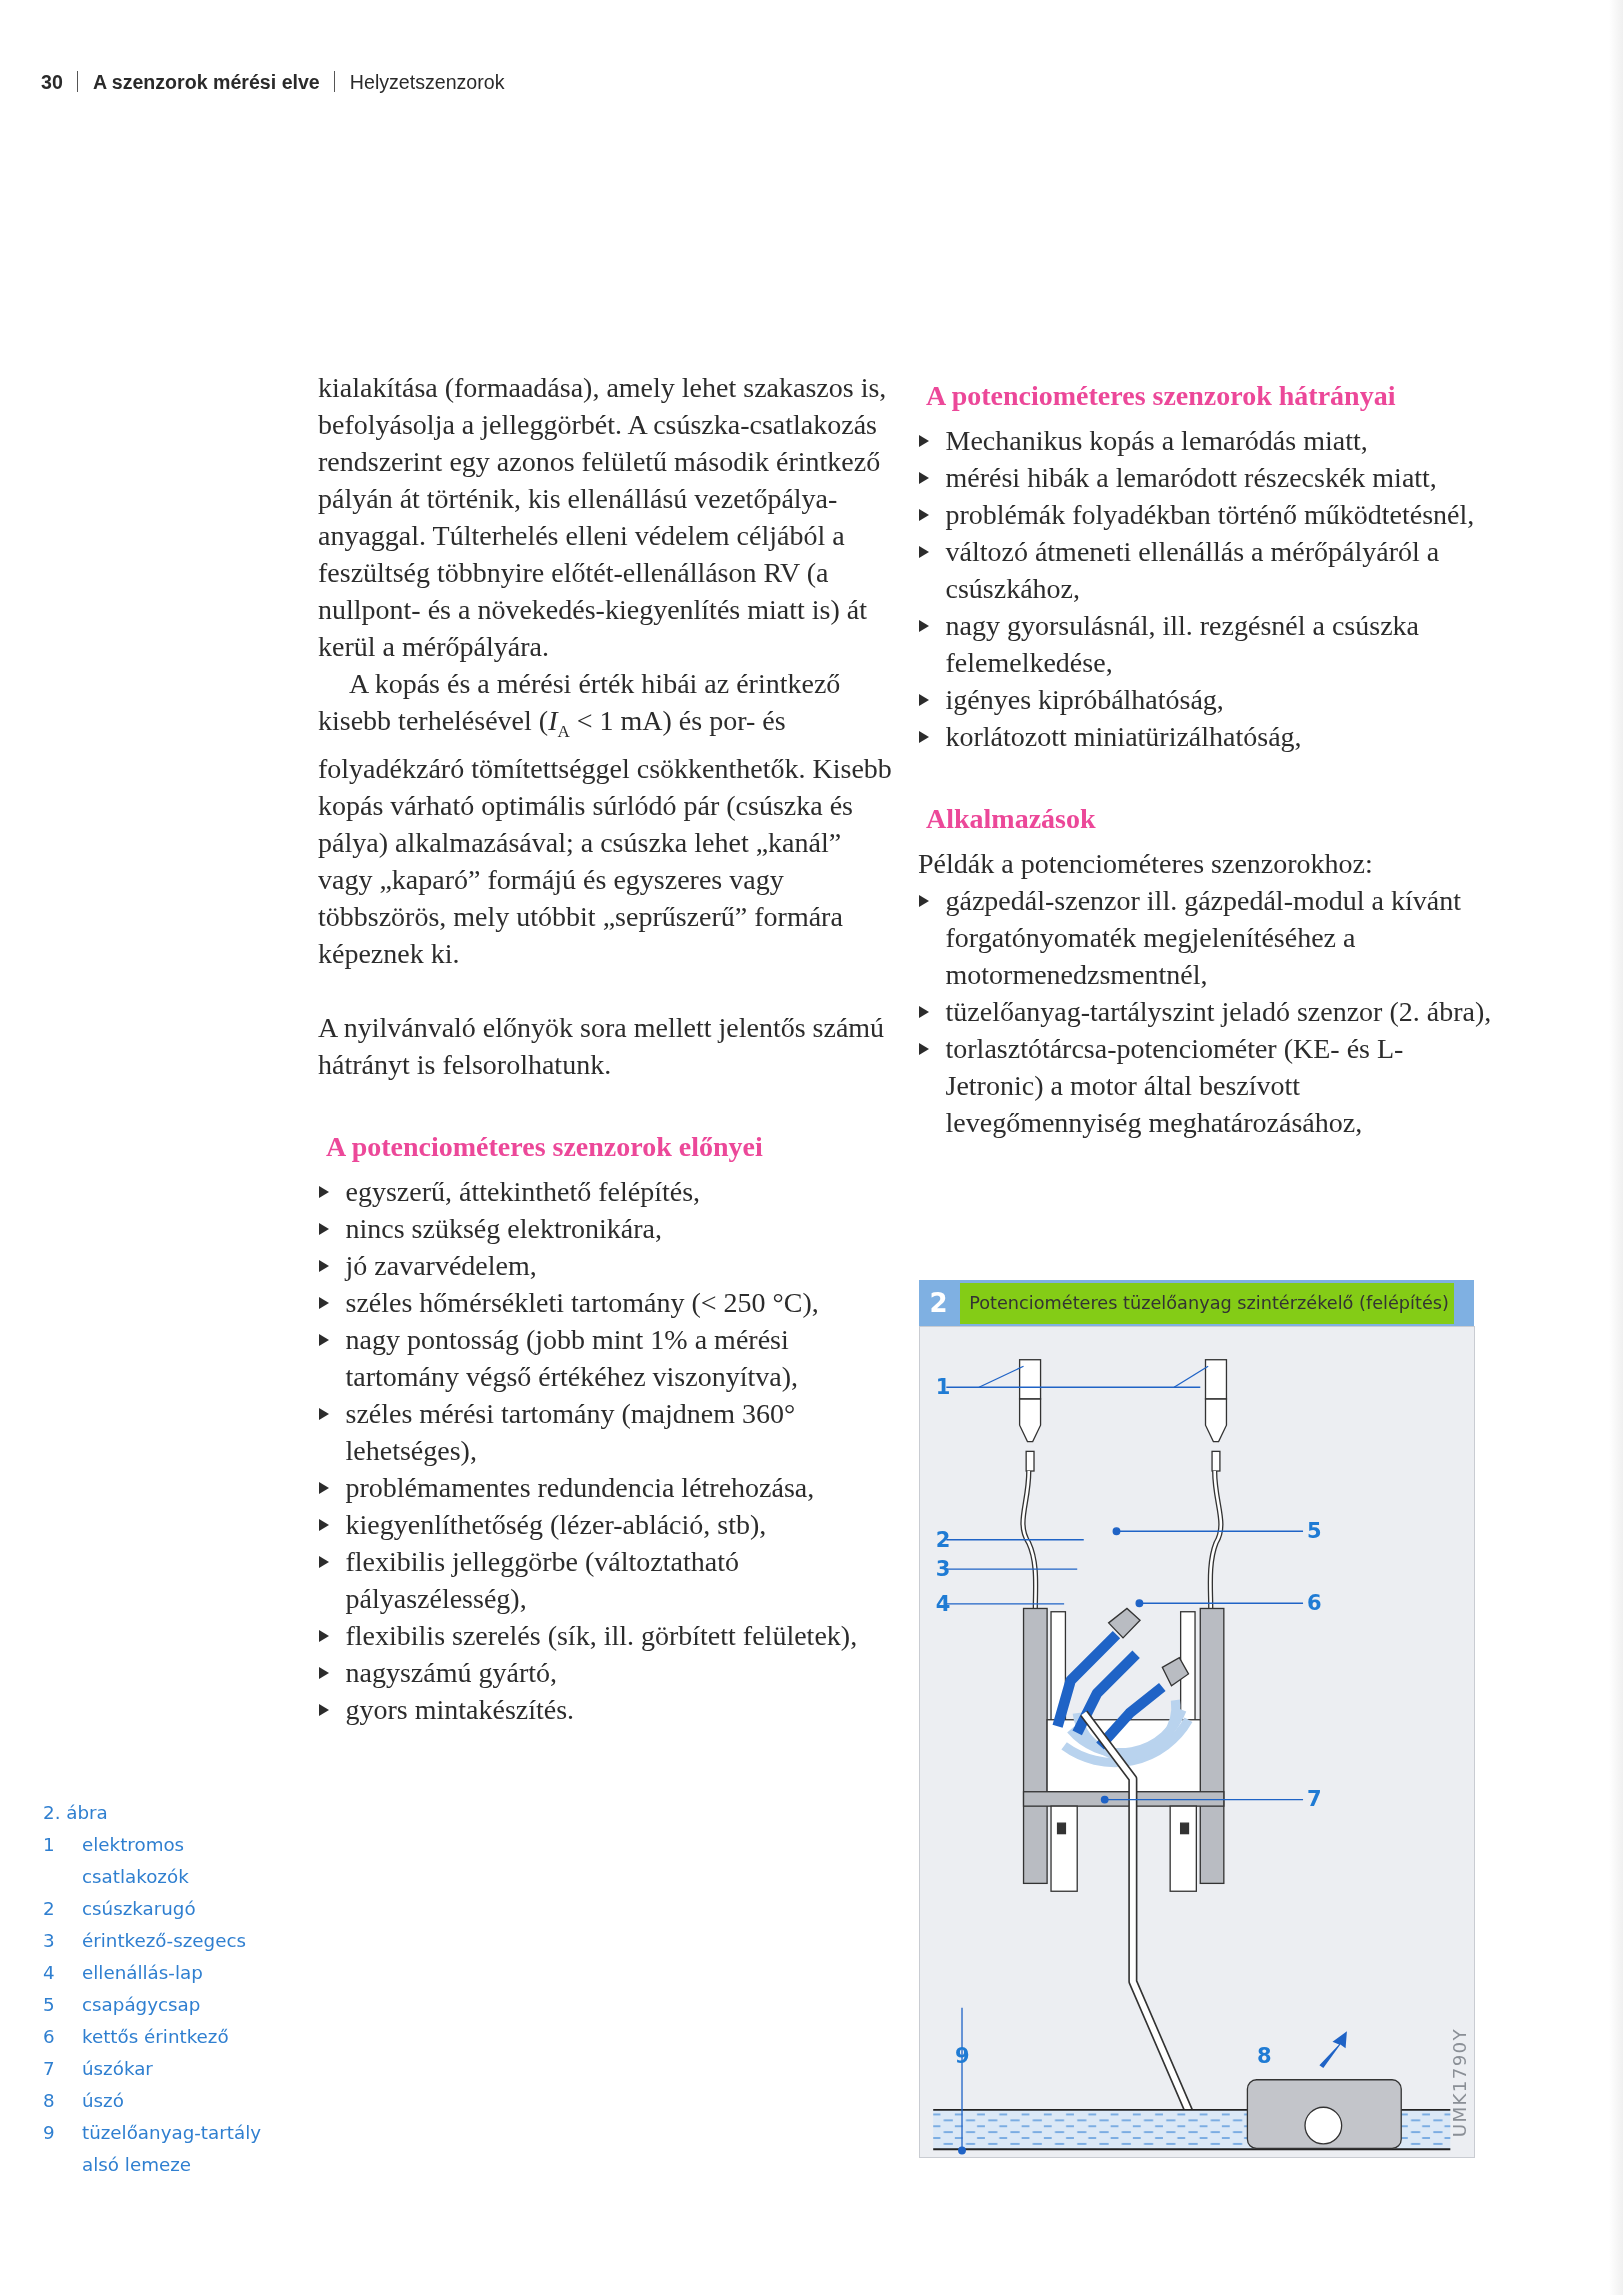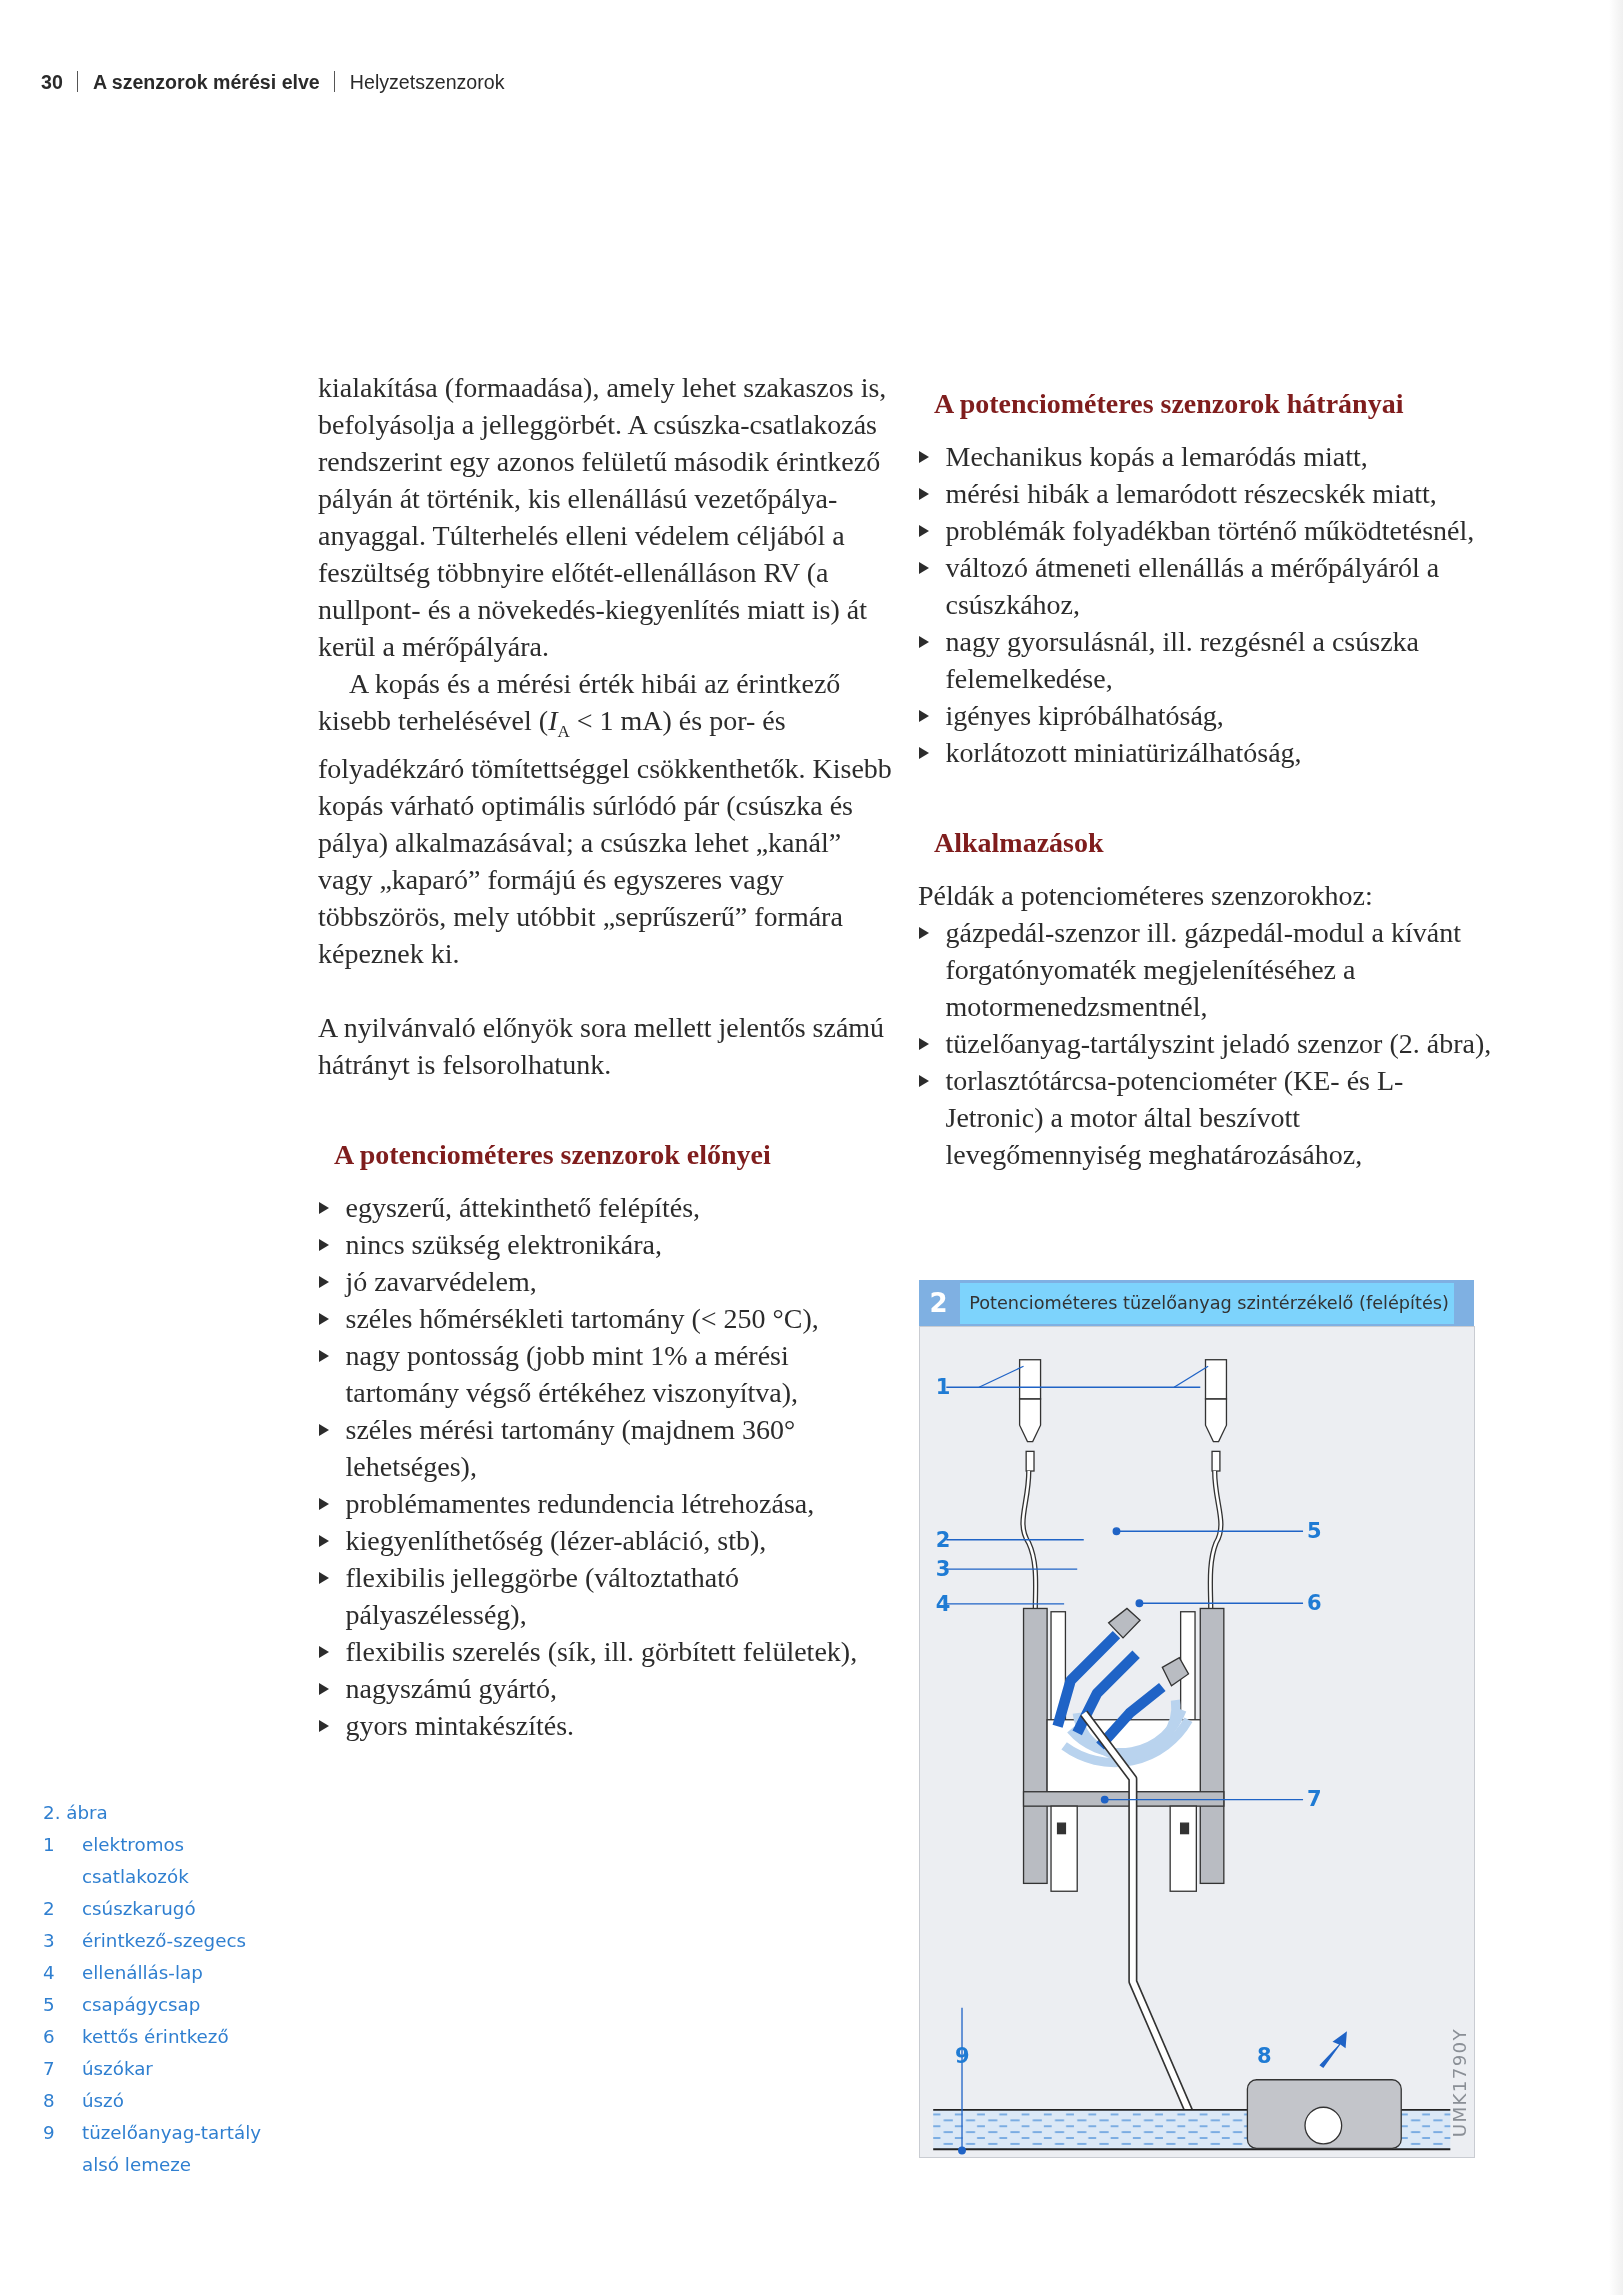--- a/index.html
+++ b/index.html
@@ -12,36 +12,36 @@
   .running-head .sep { display: inline-block; width: 1.3px; height: 21px; background: #555; vertical-align: -3.3px; margin: 0 14.4px; }
   .running-head .chap { font-weight: bold; }
 
   
   .col { position: absolute; font-family: "Liberation Serif", serif; font-size: 28px; line-height: 37px; color: #2c2c2c; }
   .col-mid { left: 318px; top: 369px; width: 576px; }
   .col-right { left: 918px; top: 369px; width: 576px; }
   .col p { margin: 0; }
   .col .indent { text-indent: 31px; }
   .col .gap { height: 37px; }
-  .heading { color: #7f1d1d; font-size: 28px; line-height: 37px; margin: 16px; }
+  .heading { color: #ec4899; font-size: 28px; line-height: 37px; margin: 8px; }
   ul.bul { list-style: none; margin: 0; padding: 0; }
   ul.bul li { position: relative; padding-left: 27.5px; }
   ul.bul li::before { content: ""; position: absolute; left: 1.3px; top: 13px; border-left: 10.5px solid #2c2c2c; border-top: 6.5px solid transparent; border-bottom: 6.5px solid transparent; }
 
   
   .caption { position: absolute; left: 43px; top: 1797px; width: 249px; font-family: "DejaVu Sans", sans-serif; color: #2f7fd0; font-size: 18.3px; line-height: 32px; }
   .caption .cap-title { font-weight: normal; }
   .caption .row { display: flex; }
   .caption .num { width: 39px; flex: none; }
 
   
   .figure { position: absolute; left: 919px; top: 1280px; width: 555px; height: 880px; }
   .fig-header { position: absolute; left: 0; top: 0; width: 555px; height: 46px; background: #7fb0e2; }
   .fig-num { position: absolute; left: 0; top: 0; width: 39px; height: 46px; color: #ffffff; font-family: "DejaVu Sans", sans-serif; font-weight: bold; font-size: 26px; line-height: 46px; text-align: center; }
-  .fig-title-box { position: absolute; left: 41px; top: 2.6px; right: 20px; height: 41px; background: #7dd3fc; }
+  .fig-title-box { position: absolute; left: 41px; top: 2.6px; right: 20px; height: 41px; background: #84cc16; }
   .fig-title { position: absolute; left: 9.2px; top: 0; font-family: "DejaVu Sans", sans-serif; font-size: 17.7px; line-height: 41px; color: #333; white-space: nowrap; }
   .fig-body { position: absolute; left: 0; top: 46px; width: 554px; height: 830px; background: #eceef2; border: 0.7px solid #c9ccd2; }
   .fig-body svg { position: absolute; left: 0; top: 0; }
   .callout { position: absolute; font-family: "DejaVu Sans", sans-serif; font-weight: bold; color: #1f7bd4; font-size: 21px; line-height: 21px; }
   .code { position: absolute; right: 3.9px; bottom: 19.6px; font-family: "DejaVu Sans", sans-serif; color: #8a8f96; font-size: 18.3px; writing-mode: vertical-rl; transform: rotate(180deg); letter-spacing: 1.3px; }
 
   
   .edge { position: absolute; right: 0; top: 0; width: 14.4px; height: 2295px; background: linear-gradient(to right, #ffffff, #f0f0f0); }
 </style>
 </head>

